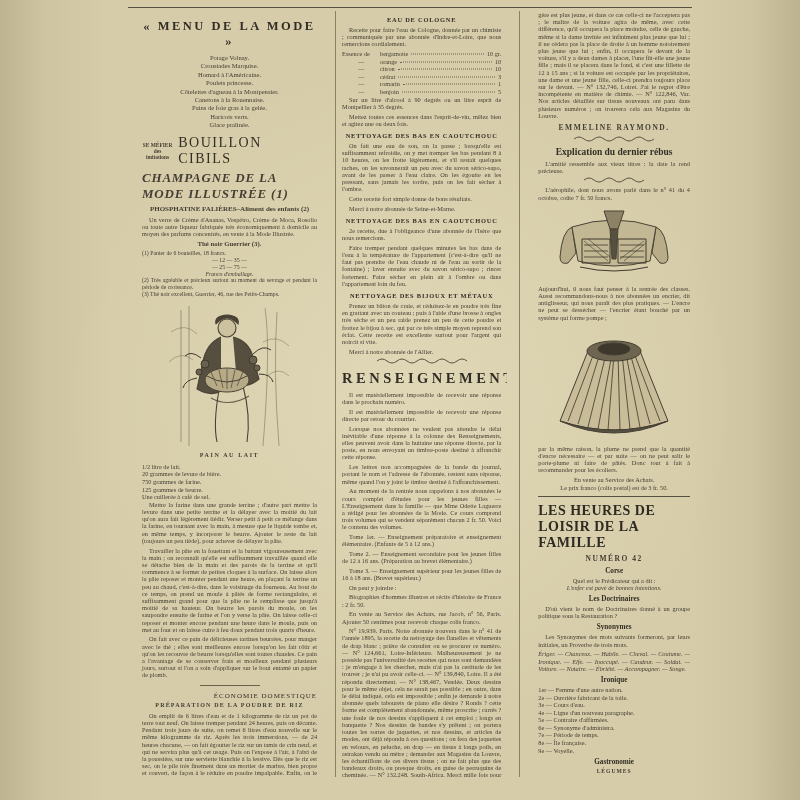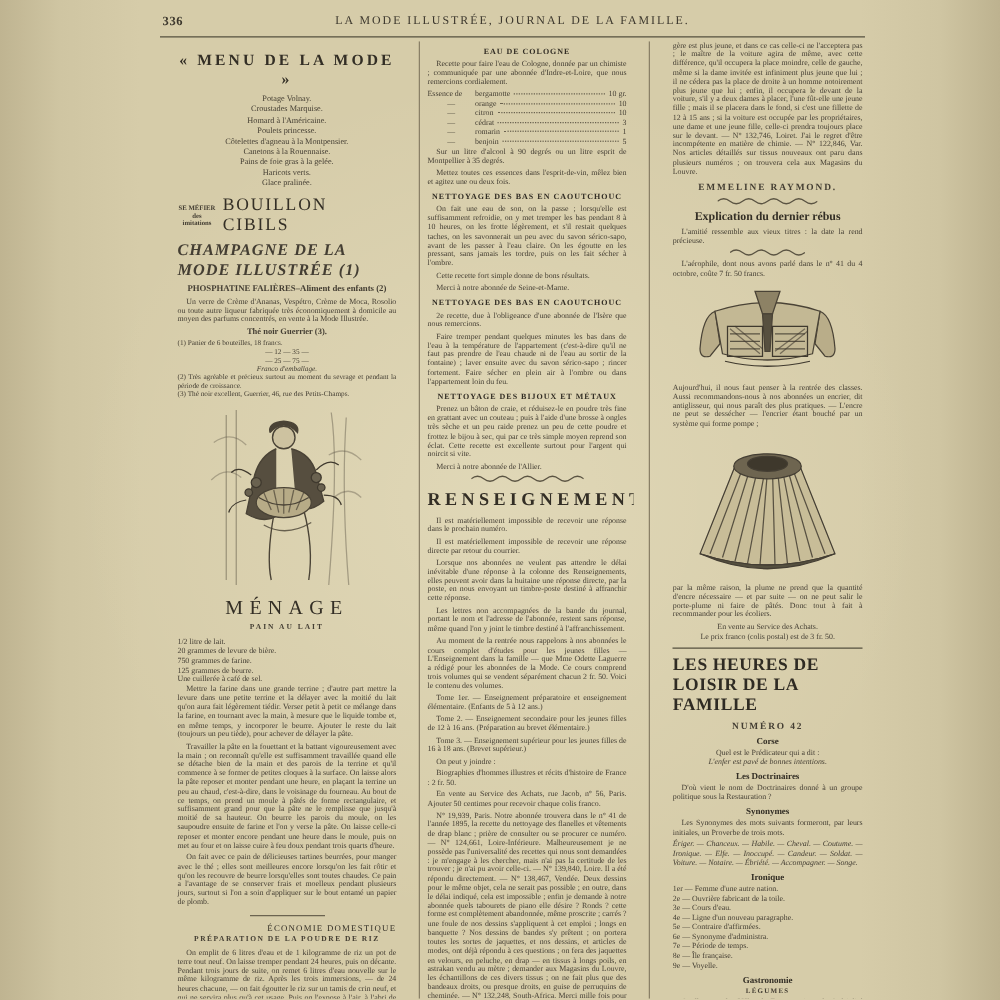--- a/index.html
+++ b/index.html
@@ -62,24 +62,20 @@
   .tiny-cap{font-size:5.6px;font-weight:bold;letter-spacing:1px;text-align:center;margin:0 0 2px 0;}
   .tri-item{font-size:6.3px;line-height:7.6px;margin:0;text-align:left;}
   .dir-rule{border:none;border-top:1px solid #55503f;margin:4px 0;}
   .it{font-style:italic;}
 </style>
 </head>
 <body>
 
 <div class="page">
 
-  <div class="hdr">
-    <span class="pnum">336</span>
-    <span class="title">LA MODE ILLUSTRÉE, JOURNAL DE LA FAMILLE.</span>
-  </div>
   <hr class="hdr-rule">
 
   <div class="cols">
 
     <div class="col col-left">
       <div class="menu-title">«  MENU DE LA MODE  »</div>
       <div class="menu-item">Potage Volnay.</div>
       <div class="menu-item">Croustades Marquise.</div>
       <div class="menu-item">Homard à l'Américaine.</div>
       <div class="menu-item">Poulets princesse.</div>
@@ -128,21 +124,20 @@
         </g>
         <g stroke="#3f392e" fill="#6a6250">
           <circle cx="44" cy="62" r="4"></circle>
             <circle cx="38" cy="70" r="3"></circle>
             <circle cx="92" cy="58" r="4"></circle>
             <circle cx="96" cy="66" r="3"></circle>
           <path d="M40 56 q-10 -8 -16 -2 M92 52 q10 -10 18 -4 M36 76 q-12 2 -14 10 M98 72 q12 0 14 8" fill="none"></path>
         </g>
       </svg>
 
-      <div class="menage-title">MÉNAGE</div>
       <div class="small-cap-sub">PAIN AU LAIT</div>
       <p class="ing">1/2 litre de lait.</p>
       <p class="ing">20 grammes de levure de bière.</p>
       <p class="ing">750 grammes de farine.</p>
       <p class="ing">125 grammes de beurre.</p>
       <p class="ing">Une cuillerée à café de sel.</p>
       <p class="ind">Mettre la farine dans une grande terrine ; d'autre part mettre la levure dans une petite terrine et la délayer avec la moitié du lait qu'on aura fait légèrement tiédir. Verser petit à petit ce mélange dans la farine, en tournant avec la main, à mesure que le liquide tombe et, en même temps, y incorporer le beurre. Ajouter le reste du lait (toujours un peu tiède), pour achever de délayer la pâte.</p>
       <p class="ind">Travailler la pâte en la fouettant et la battant vigoureusement avec la main ; on reconnaît qu'elle est suffisamment travaillée quand elle se détache bien de la main et des parois de la terrine et qu'il commence à se former de petites cloques à la surface. On laisse alors la pâte reposer et monter pendant une heure, en plaçant la terrine un peu au chaud, c'est-à-dire, dans le voisinage du fourneau. Au bout de ce temps, on prend un moule à pâtés de forme rectangulaire, et suffisamment grand pour que la pâte ne le remplisse que jusqu'à moitié de sa hauteur. On beurre les parois du moule, on les saupoudre ensuite de farine et l'on y verse la pâte. On laisse celle-ci reposer et monter encore pendant une heure dans le moule, puis on met au four et on laisse cuire à feu doux pendant trois quarts d'heure.</p>
       <p class="ind">On fait avec ce pain de délicieuses tartines beurrées, pour manger avec le thé ; elles sont meilleures encore lorsqu'on les fait rôtir et qu'on les recouvre de beurre lorsqu'elles sont toutes chaudes. Ce pain a l'avantage de se conserver frais et moelleux pendant plusieurs jours, surtout si l'on a soin d'appliquer sur le bout entamé un papier de plomb.</p>
       <hr class="sect-rule">

